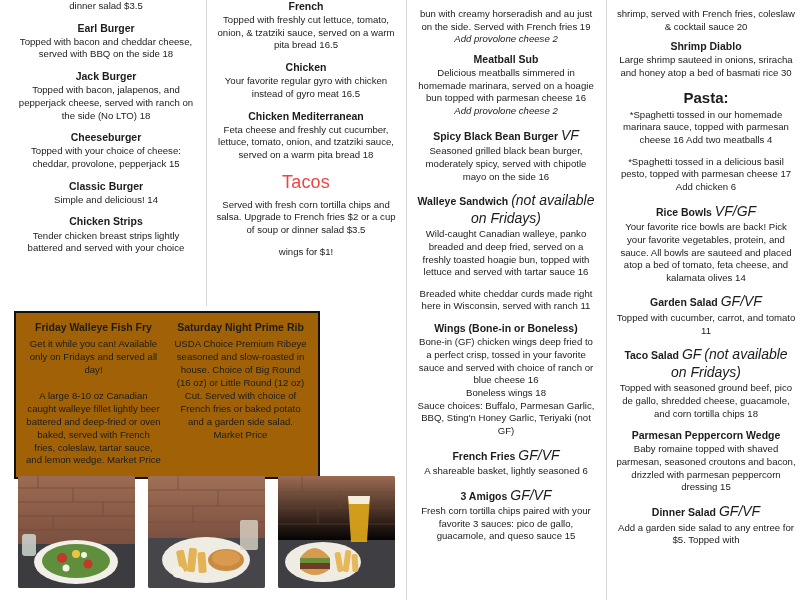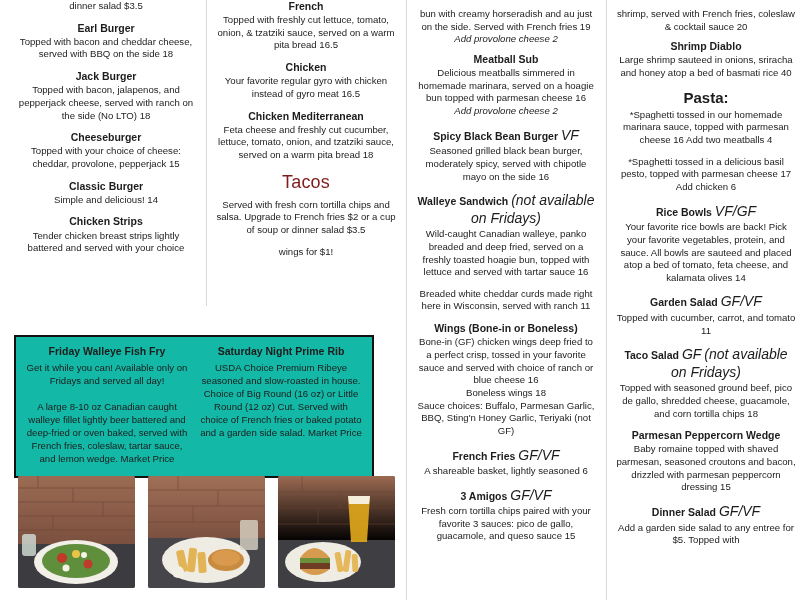--- a/index.html
+++ b/index.html
@@ -47,21 +47,21 @@
   }
   .item-desc {
     font-size: 9.6px;
     line-height: 1.32;
   }
   .item-desc .em { }
 
   .section-title {
     text-align: center;
     font-size: 18px;
-    color: #7f1d1d;
+    color: #ef4444;
     font-weight: normal;
     margin: 10px 0 6px 0;
     letter-spacing: .2px;
   }
   .sub-head {
     text-align: center;
     font-weight: bold;
     font-size: 15px;
     margin: 8px 0 3px 0;
   }
@@ -72,27 +72,26 @@
     top: 0;
     width: 1px;
     background: #d8d8d8;
   }
 
   
   .specials {
     position: absolute;
     left: 14px;
     top: 311px;
-    width: 360px;
+    width: 306px;
     border: 2px solid #111;
-    background: #14b8a6;
+    background: #a16207;
     padding: 8px 10px 10px 10px;
     display: flex;
     gap: 12px;
-    margin-top: 24px;
   }
   .specials .half { flex: 1 1 0; text-align: center; }
   .specials .sp-title {
     font-weight: bold;
     font-size: 10.5px;
     margin-bottom: 5px;
   }
   .specials .sp-body {
     font-size: 9.6px;
     line-height: 1.35;
@@ -223,21 +222,21 @@
         <div class="item-desc">Fresh corn tortilla chips paired with your favorite 3 sauces: pico de gallo, guacamole, and queso sauce 15</div>
       </div>
     </div>
 
     <div class="col col-4">
       <div class="item tight">
         <div class="item-desc">shrimp, served with French fries, coleslaw &amp; cocktail sauce  20</div>
       </div>
       <div class="item">
         <div class="item-name">Shrimp Diablo</div>
-        <div class="item-desc">Large shrimp sauteed in onions, sriracha and honey atop a bed of basmati rice  40</div>
+        <div class="item-desc">Large shrimp sauteed in onions, sriracha and honey atop a bed of basmati rice  30</div>
       </div>
       <div class="sub-head">Pasta:</div>
       <div class="item">
         <div class="item-desc">
           <span>*Spaghetti tossed in our homemade marinara sauce, topped with parmesan cheese 16</span>
           <span class="em">Add two meatballs 4</span>
         </div>
       </div>
       <div class="item">
         <div class="item-desc">

